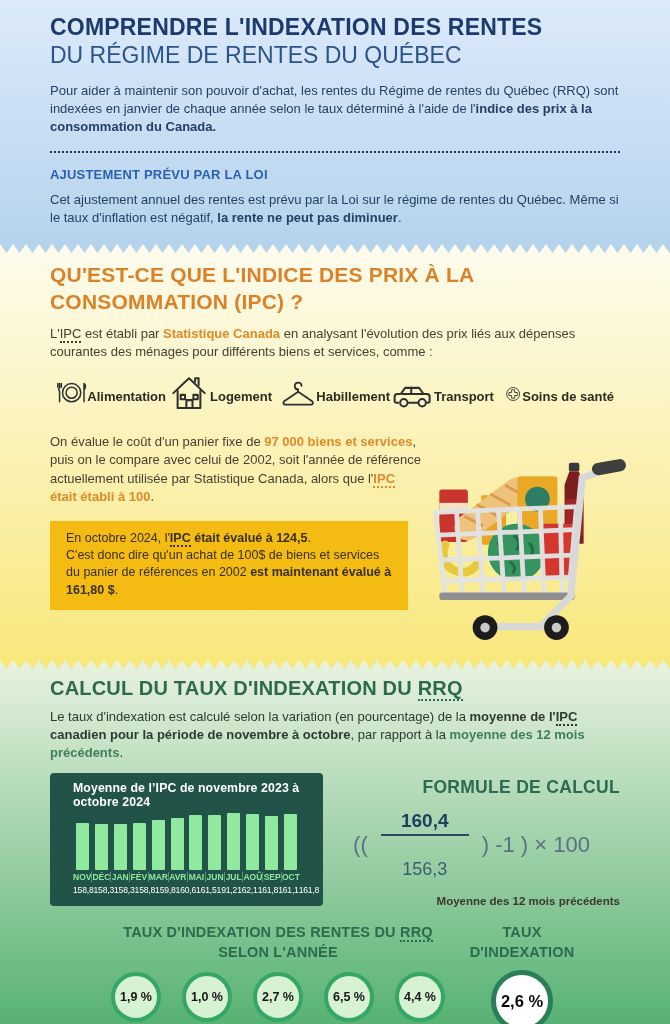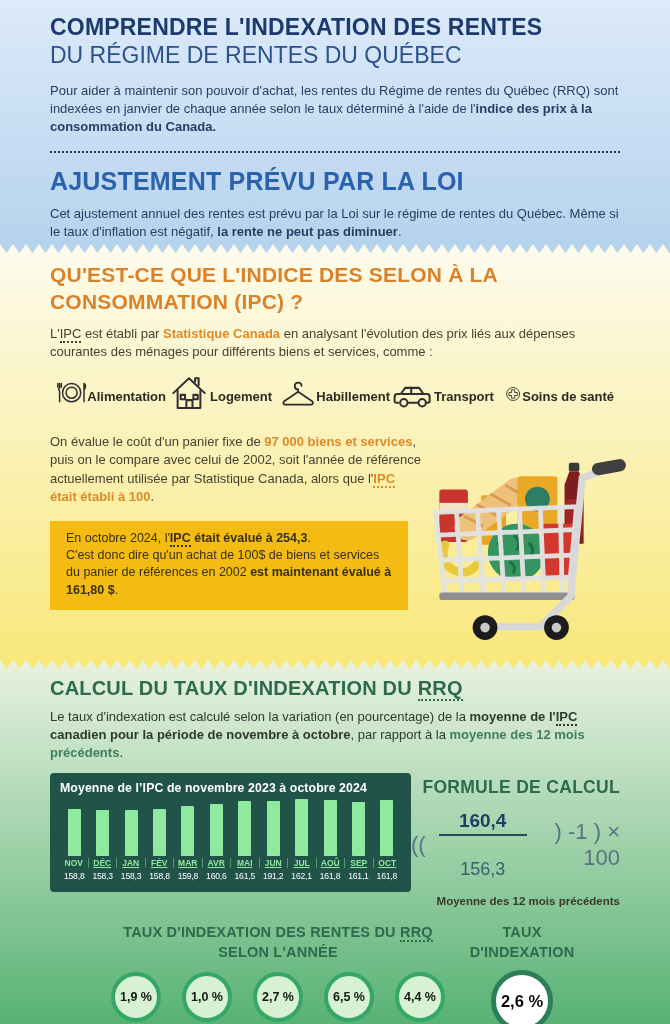--- a/index.html
+++ b/index.html
@@ -13,21 +13,21 @@
               position:relative;box-sizing:border-box;}
   .sec-green{height:364px;background:linear-gradient(180deg,#e9f2e0 0%,#57b274 100%);
              position:relative;box-sizing:border-box;}
   .zig{display:block;position:absolute;top:0;left:0;width:670px;height:9px;}
 
   
   .t1{font-size:23px;font-weight:800;color:#1c3a6b;line-height:1.22;letter-spacing:.2px;}
   .t2{font-size:23px;font-weight:400;color:#2c5389;line-height:1.22;}
   .body-blue{margin:13px 0 0;font-size:13px;line-height:1.38;color:#243f63;}
   .dotline{margin-top:15px;border-top:2px dotted #24365c;height:0;}
-  .h-blue{margin:14px 0 0;font-size:25px;font-weight:800;color:#2a62ad;letter-spacing:.2px;}
+  .h-blue{margin:14px 0 0;font-size:13px;font-weight:800;color:#2a62ad;letter-spacing:.2px;}
   .body-blue2{margin:9px 0 0;font-size:13px;line-height:1.38;color:#243f63;}
 
   
   .yc{padding:18px 50px 0;}
   .h-orange{margin:0;font-size:21px;font-weight:800;color:#d9822a;line-height:1.28;width:500px;letter-spacing:.2px;}
   .body-y{margin:9px 0 0;font-size:13px;line-height:1.4;color:#474130;}
   .cats{display:flex;justify-content:space-between;margin:12px 6px 0;}
   .cat{display:flex;flex-direction:row;align-items:center;width:110px;}
   .cat svg{height:42px;}
   .cat-label{margin-top:4px;font-size:13px;font-weight:700;color:#2c2a22;white-space:nowrap;}
@@ -40,28 +40,28 @@
   .b{font-weight:700;}
   .or{color:#de8a28;font-weight:700;}
   .ab{border-bottom:2px dotted currentColor;}
   .gb{color:#3f7f5b;font-weight:700;}
 
   
   .gc{padding:17px 50px 0;}
   .h-green{margin:0;font-size:20px;font-weight:800;color:#2d6a4e;letter-spacing:.2px;}
   .body-g{margin:8px 0 0;font-size:13px;line-height:1.4;color:#2f3a2f;width:575px;}
   .calc-row{display:flex;margin-top:10px;align-items:flex-start;}
-  .chart-panel{width:361px;background:#215349;border-radius:4px;padding:8px 10px 9px;box-sizing:border-box;}
+  .chart-panel{width:273px;background:#215349;border-radius:4px;padding:8px 23px 9px;box-sizing:border-box;}
   .chart-title{color:#ffffff;font-weight:700;font-size:12.3px;letter-spacing:.1px;}
   .bars-row{display:flex;height:58px;align-items:flex-end;margin-top:3px;}
   .bcell{flex:1;display:flex;justify-content:center;align-items:flex-end;height:100%;}
   .bar{width:13px;background:#8fe99e;border-radius:1px;}
   .mrow,.vrow{display:flex;margin-top:2px;}
   .mcell{flex:1;text-align:center;font-size:8.5px;font-weight:700;color:#8fe99e;line-height:1.2;}
-  .mcell + .mcell{border-left:1px solid rgba(143,233,158,.45);text-decoration:underline;}
+  .mcell + .mcell{border-left:1px solid rgba(143,233,158,.45);}
   .vcell{flex:1;text-align:center;font-size:8.6px;color:#ffffff;line-height:1.5;letter-spacing:-.2px;}
   .formula-block{flex:1;text-align:right;padding-top:4px;}
   .h-formula{margin:0;font-size:17.5px;font-weight:700;color:#2d6a4e;letter-spacing:.3px;}
   .formula{margin-top:12px;display:flex;justify-content:center;align-items:center;gap:7px;
            color:#5b7282;font-size:22px;}
   .frac{display:inline-flex;flex-direction:column;align-items:center;padding:0 6px;}
   .frac .num{font-size:19px;font-weight:800;color:#203f5e;line-height:1.2;}
   .frac .fline{width:88px;border-top:2.5px solid #2b4962;margin:2px 0;}
   .frac .den{font-size:18px;color:#3c5d72;line-height:1.2;margin-top:21px;}
   .f-caption{margin-top:14px;font-size:11.5px;font-weight:700;color:#3b382c;}
@@ -98,21 +98,21 @@
     <svg class="zig" aria-hidden="true">
       <defs>
         <pattern id="zzb" width="13" height="9" patternUnits="userSpaceOnUse">
           <path d="M0 0 H13 L6.5 9 Z" fill="#b6d3ed"></path>
         </pattern>
       </defs>
       <rect width="670" height="9" fill="url(#zzb)"></rect>
     </svg>
 
     <div class="yc">
-      <h2 class="h-orange">QU'EST-CE QUE L'INDICE DES SELON À LA CONSOMMATION (IPC) ?</h2>
+      <h2 class="h-orange">QU'EST-CE QUE L'INDICE DES PRIX À LA CONSOMMATION (IPC) ?</h2>
       <p class="body-y"><span>L'</span><span class="ab">IPC</span><span> est établi par </span><span class="or">Statistique Canada</span><span> en analysant l'évolution des prix liés aux dépenses courantes des ménages pour différents biens et services, comme :</span></p>
 
       <div class="cats">
         <div class="cat">
           <svg viewBox="0 0 48 48" fill="none" stroke="#2f2f2f" stroke-width="2.3" stroke-linecap="round" stroke-linejoin="round">
             <circle cx="24" cy="22" r="14"></circle>
               <circle cx="24" cy="22" r="8.5"></circle>
             <path d="M5.5 8 v7 M2.8 8 v5.5 M8.2 8 v5.5 M5.5 15 c-2 1.5 -2 3 0 4.5 V36"></path>
             <path d="M43 8 v28 M43 8 c3 1 3 8 0 9"></path>
           </svg>
@@ -151,21 +151,21 @@
             <circle cx="24" cy="24" r="17"></circle>
             <path d="M20 13 h8 v7 h7 v8 h-7 v7 h-8 v-7 h-7 v-8 h7 Z"></path>
           </svg>
           <span class="cat-label">Soins de santé</span>
         </div>
       </div>
 
       <p class="basket-p"><span>On évalue le coût d'un panier fixe de </span><span class="or">97 000 biens et services</span><span>, puis on le compare avec celui de 2002, soit l'année de référence actuellement utilisée par Statistique Canada, alors que l'</span><span class="or ab">IPC</span><span class="or"> était établi à 100</span><span>.</span></p>
 
       <div class="goldbox">
-        <div><span>En octobre 2024, l'</span><span class="b ab">IPC</span><span class="b"> était évalué à 254,3</span><span>.</span></div>
+        <div><span>En octobre 2024, l'</span><span class="b ab">IPC</span><span class="b"> était évalué à 124,5</span><span>.</span></div>
         <div><span>C'est donc dire qu'un achat de 100$ de biens et services du panier de références en 2002 </span><span class="b">est maintenant évalué à 161,80 $</span><span>.</span></div>
       </div>
     </div>
 
     <svg class="cart" width="200" height="200" viewBox="0 0 210 210" aria-hidden="true">
 
       <g>
         <rect x="14" y="52" width="30" height="55" rx="3" fill="#c9342c"></rect>
         <rect x="14" y="66" width="30" height="9" fill="#f2e3c4"></rect>
         <rect x="58" y="58" width="26" height="52" rx="2" fill="#e8a422"></rect>

